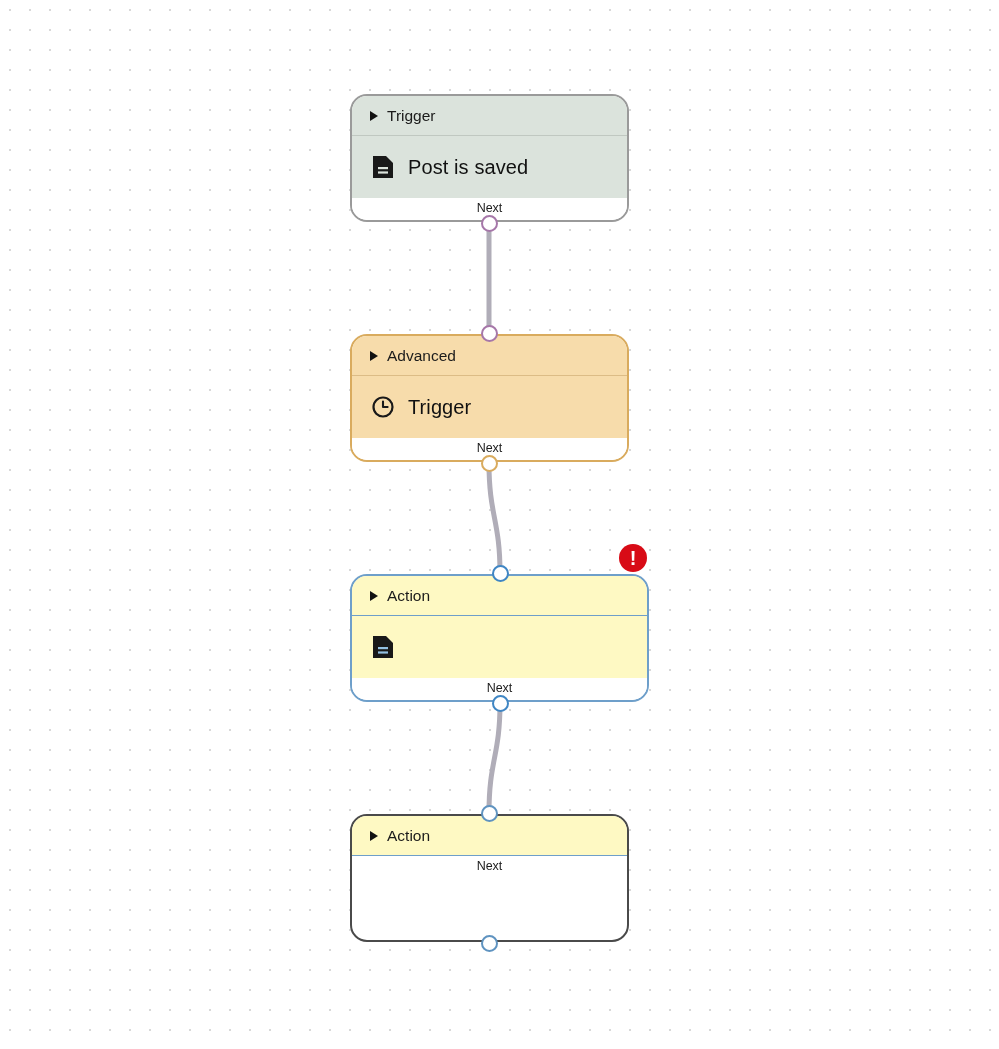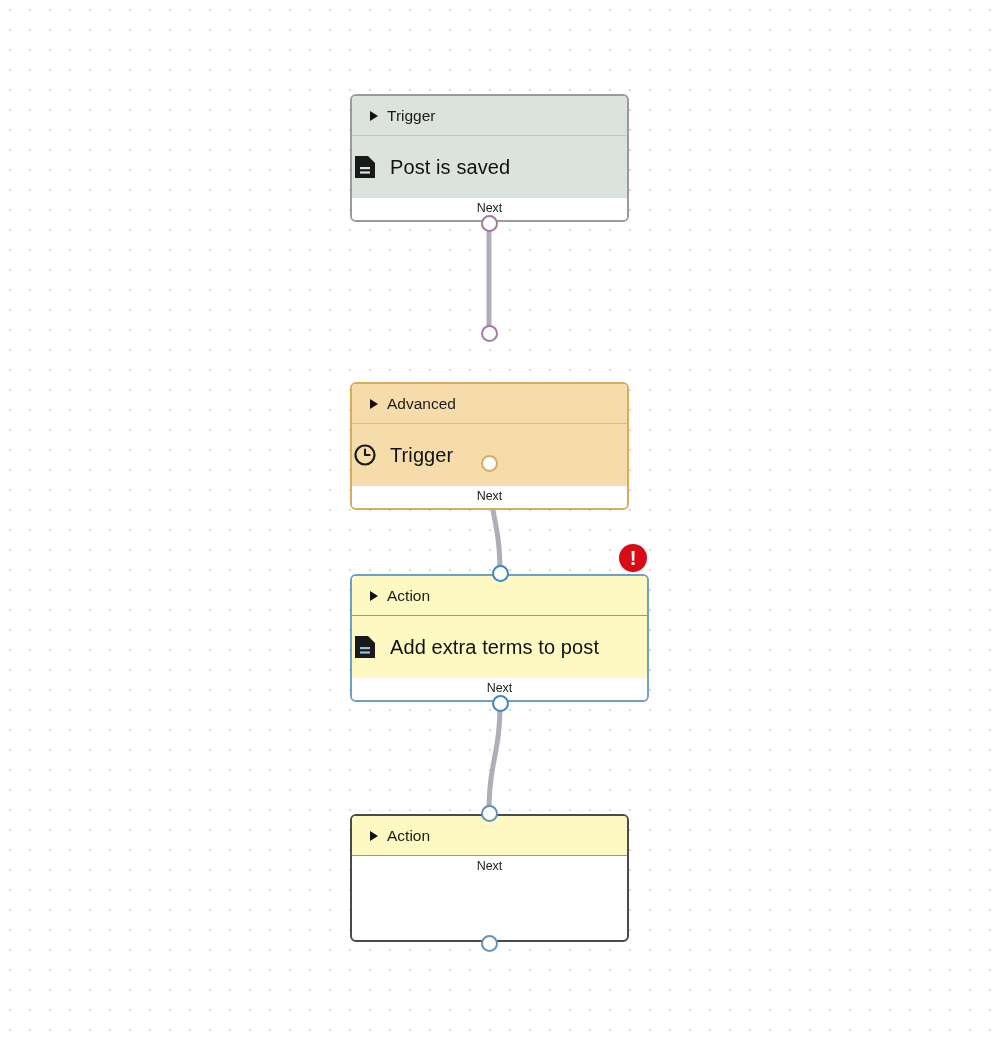--- a/index.html
+++ b/index.html
@@ -30,21 +30,21 @@
     left: 0; top: 0;
     width: 999px;
     height: 1049px;
     pointer-events: none;
   }
 
   
   .node {
     position: absolute;
     box-sizing: border-box;
-    border-radius: 6px;
+    border-radius: 17px;
     background: #ffffff;
     overflow: hidden;
     border: 2px solid #9a9a9a;
   }
   .node .head {
     height: 39px;
     display: flex;
     align-items: center;
     padding-left: 18px;
     font-size: 15.5px;
@@ -60,20 +60,21 @@
     flex: none;
   }
   .node .divider {
     height: 1px;
     width: 100%;
   }
   .node .body {
     display: flex;
     align-items: center;
     height: 62px;
+    padding-left: 18px;
     box-sizing: border-box;
   }
   .node .body .glyph {
     width: 26px; height: 26px;
     flex: none;
     display: flex;
     align-items: center;
     justify-content: center;
     margin-right: 12px;
   }
@@ -94,21 +95,21 @@
     font-size: 12.5px;
     color: #1b1b1b;
   }
 
   
   .node.trigger { border-color: #9a9a9a; }
   .node.trigger .head,
   .node.trigger .body { background: #dbe3dc; }
   .node.trigger .divider { background: #c0c8c1; }
 
-  .node.advanced { border-color: #d9ab5e; margin-top: 48px; }
+  .node.advanced { border-color: #d9ab5e; }
   .node.advanced .head,
   .node.advanced .body { background: #f7dcab; }
   .node.advanced .divider { background: #dcbc86; }
 
   .node.action { border-color: #6e9fca; }
   .node.action .head,
   .node.action .body { background: #fef9c3; }
   .node.action .divider { background: #6e9fca; }
 
   .node.selected { border-color: #4a4a4a; }
@@ -211,21 +212,20 @@
     </div>
     <div class="divider"></div>
     <div class="body">
       <span class="glyph">
         <svg width="22" height="24" viewBox="0 0 22 24">
           <path d="M1 1 h13 l7 7 v15 h-20 z" fill="#191919"></path>
           <rect x="6" y="12" width="10" height="2.2" fill="#93c0e2"></rect>
           <rect x="6" y="16.4" width="10" height="2.2" fill="#93c0e2"></rect>
         </svg>
       </span>
-      <span class="title">Add extra terms to post</span>
     </div>
     <div class="foot">
       <span>Next</span>
     </div>
   </div>
 
   <div class="node action selected" style="left:350px; top:814px; width:279px; height:128px;">
     <div class="head">
       <span class="caret"></span>
       <span>Action</span>

